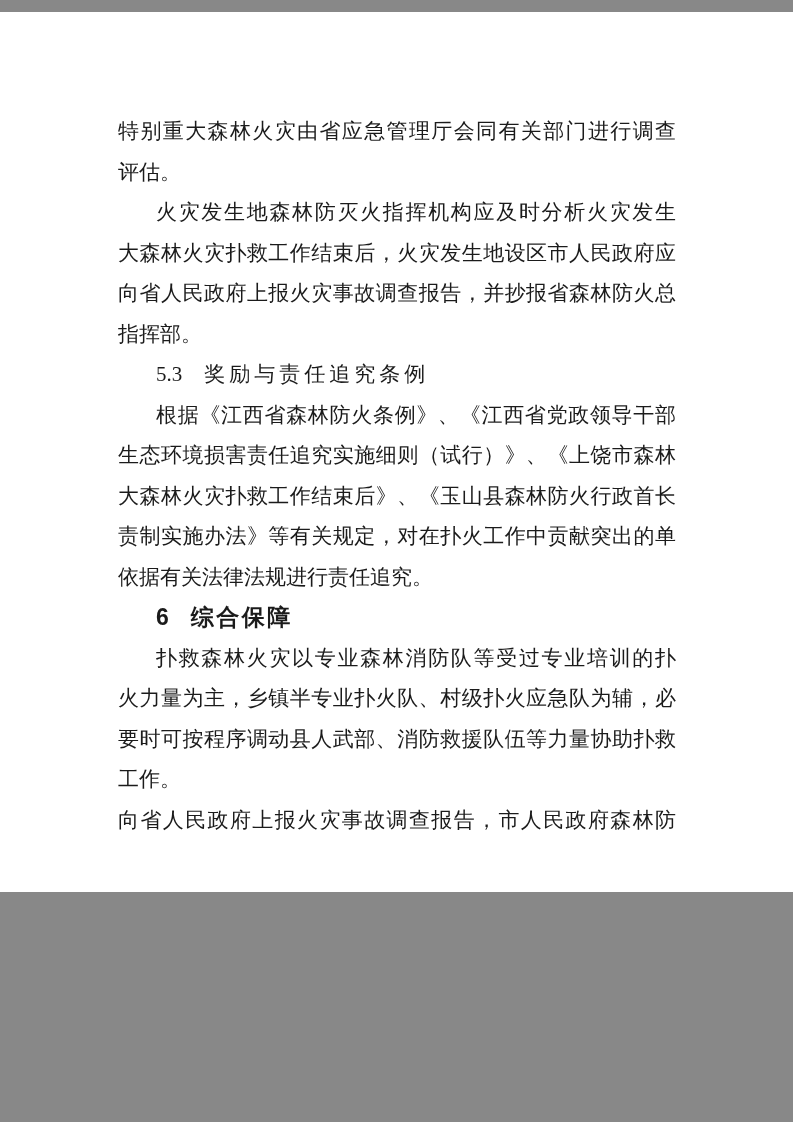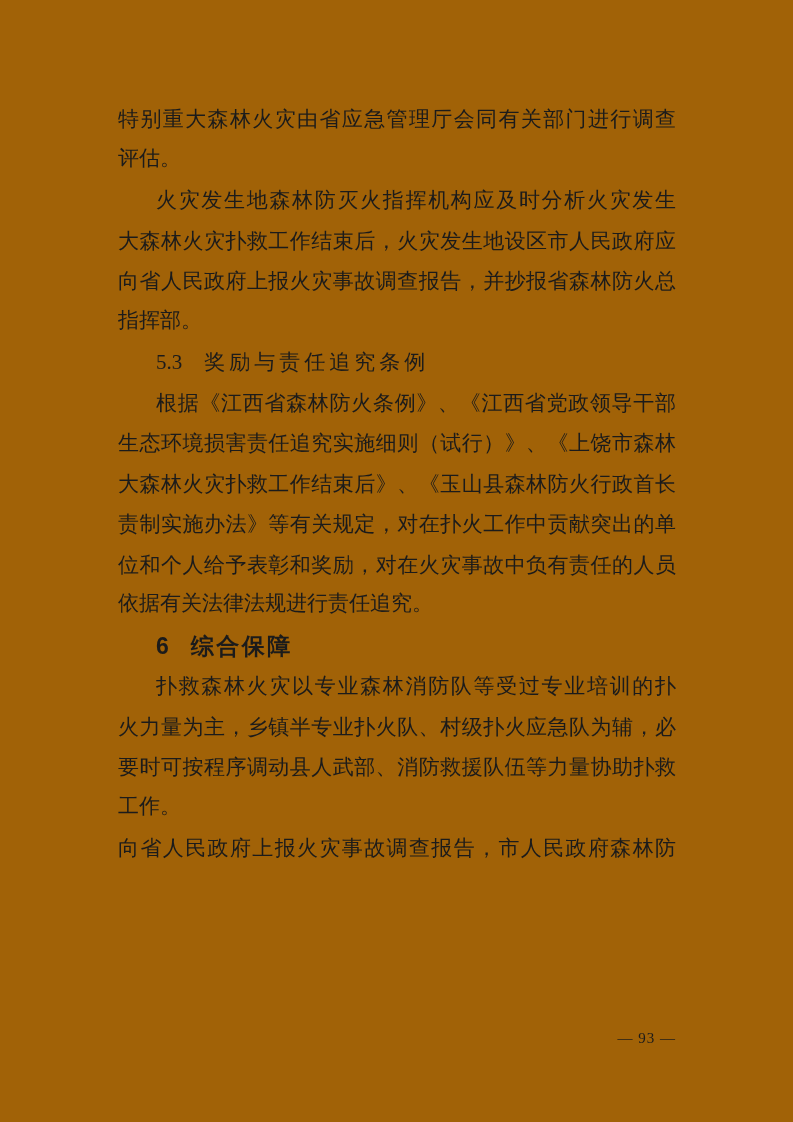--- a/index.html
+++ b/index.html
@@ -3,23 +3,23 @@
 <meta charset="utf-8">
 <style>
   html, body {
     margin: 0;
     padding: 0;
     background: #888;
   }
   .page {
     position: relative;
     width: 793px;
-    height: 1122px;
-    margin: 0 auto;
-    background: #a16207;
+    height: 880px;
+    margin: 12px auto;
+    background: #ffffff;
     color: #1b1b1b;
     font-family: "Liberation Serif", "DejaVu Serif", serif;
     overflow: hidden;
   }
   .text-block {
     position: absolute;
     left: 118px;
     top: 99px;
     width: 558px;
   }
@@ -33,21 +33,20 @@
   
   .j {
     text-align: justify;
     text-align-last: justify;
     text-justify: inter-character;
   }
   
   .end {
     text-align: right;
     text-align-last: left;
-    font-family: Liberation Mono, monospace;
   }
   
   .indent {
     text-indent: 38px;
   }
   
   .h {
     padding-left: 38px;
     text-align: left;
     text-align-last: left;
@@ -95,21 +94,20 @@
     <div class="line end">指挥部。</div>
 
     <div class="line h">
       <span class="num">5.3</span><span class="title">奖励与责任追究条例</span>
     </div>
 
     <div class="line j indent">根据《江西省森林防火条例》、《江西省党政领导干部</div>
     <div class="line j">生态环境损害责任追究实施细则（试行）》、《上饶市森林</div>
     <div class="line j">大森林火灾扑救工作结束后》、《玉山县森林防火行政首长负</div>
     <div class="line j">责制实施办法》等有关规定，对在扑火工作中贡献突出的单</div>
-    <div class="line j">位和个人给予表彰和奖励，对在火灾事故中负有责任的人员</div>
     <div class="line end">依据有关法律法规进行责任追究。</div>
 
     <div class="line h hei">
       <span class="num">6</span><span class="title">综合保障</span>
     </div>
 
 
     <div class="line j indent">扑救森林火灾以专业森林消防队等受过专业培训的扑</div>
     <div class="line j">火力量为主，乡镇半专业扑火队、村级扑火应急队为辅，必</div>
     <div class="line j">要时可按程序调动县人武部、消防救援队伍等力量协助扑救</div>

